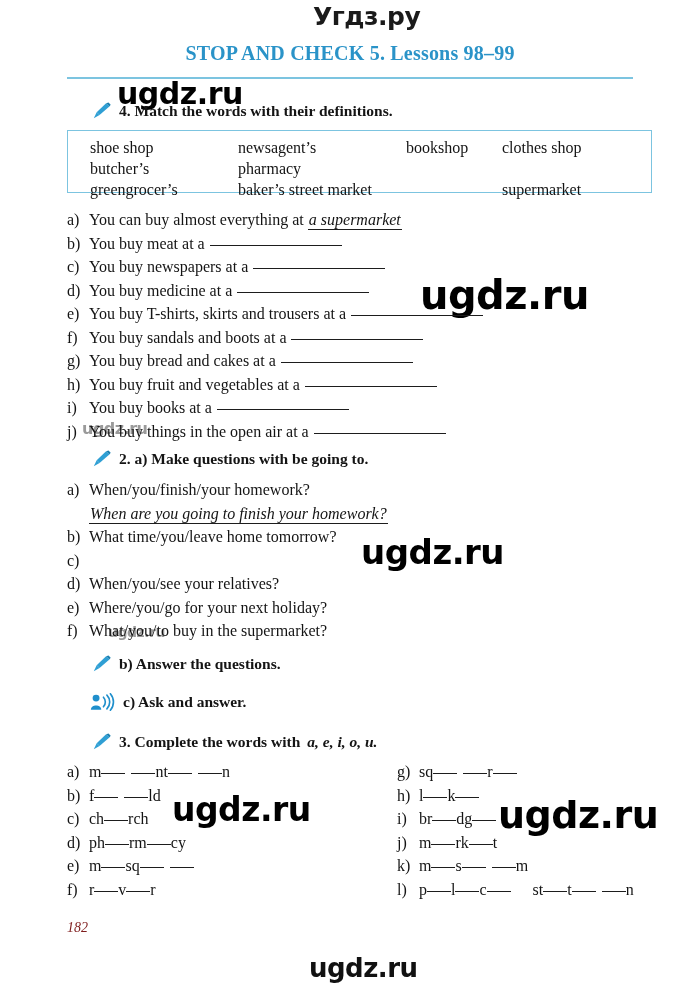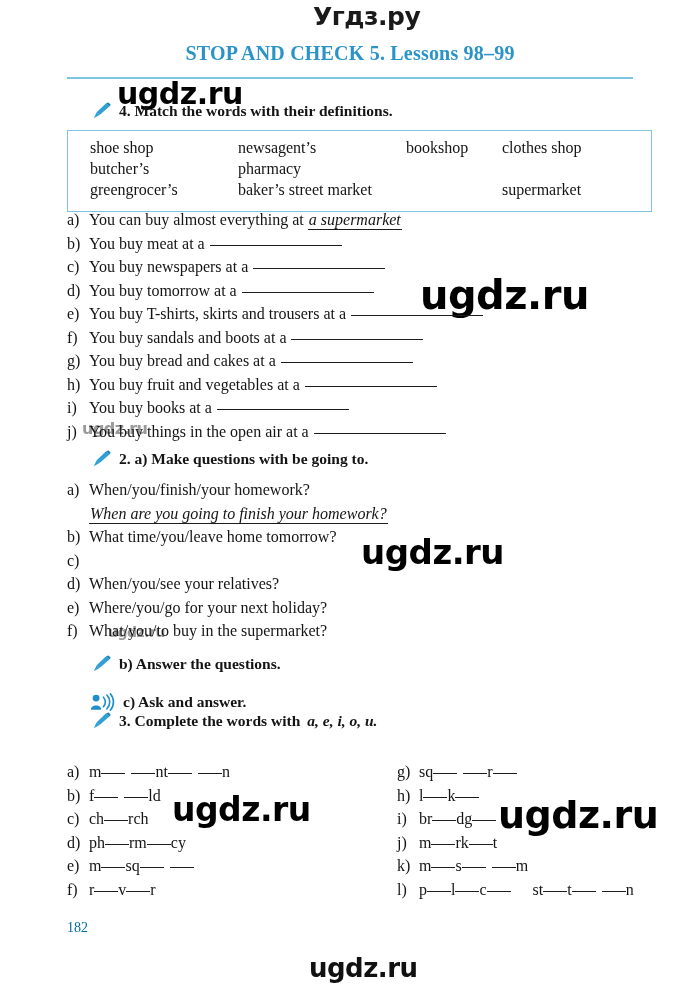--- a/index.html
+++ b/index.html
@@ -105,21 +105,21 @@
     flex: 0 0 auto;
     display: block;
   }
 
   
   .wordbox {
     position: absolute;
     left: 47px;
     top: 130px;
     width: 585px;
-    height: 82px;
+    height: 63px;
     border: 1.5px solid #7cc4e0;
     box-sizing: border-box;
   }
   .wordbox-inner {
     position: absolute;
     left: 22px;
     top: 6px;
     right: 6px;
   }
   .wordbox-row {
@@ -199,21 +199,22 @@
   }
   .sp { display: inline-block; width: 6px; }
   .wsp { display: inline-block; width: 22px; }
 
   
   .page-number {
     position: absolute;
     left: 47px;
     top: 920px;
     font-size: 14px;
-    color: #0369a1;
+    color: #7f1d1d;
+    font-style: italic;
   }
 </style>
 </head>
 <body>
 
 <div class="page">
 
   <div class="wm wm-top">Угдз.ру</div>
   <div class="wm wm-big" style="left:97px; top:76px; font-size:30px;">ugdz.ru</div>
   <div class="wm wm-big" style="left:400px; top:272px;">ugdz.ru</div>
@@ -263,21 +264,21 @@
       <span class="stem">You buy meat at a</span>
       <span class="blank" style="width:132px;"></span>
     </div>
     <div class="row">
       <span class="marker">c)</span>
       <span class="stem">You buy newspapers at a</span>
       <span class="blank" style="width:132px;"></span>
     </div>
     <div class="row">
       <span class="marker">d)</span>
-      <span class="stem">You buy tomorrow at a</span>
+      <span class="stem">You buy medicine at a</span>
       <span class="blank" style="width:132px;"></span>
     </div>
     <div class="row">
       <span class="marker">e)</span>
       <span class="stem">You buy T-shirts, skirts and trousers at a</span>
       <span class="blank" style="width:132px;"></span>
     </div>
     <div class="row">
       <span class="marker">f)</span>
       <span class="stem">You buy sandals and boots at a</span>
@@ -357,21 +358,21 @@
     <svg class="icon-speak" viewBox="0 0 30 20">
       <circle cx="7" cy="5.5" r="4" fill="#1f8fcc"></circle>
       <path d="M1 19 C1 12.5 13 12.5 13 19 Z" fill="#1f8fcc"></path>
       <path d="M15.5 4.5 A8 8 0 0 1 15.5 15.5" stroke="#1f8fcc" stroke-width="1.9" fill="none" stroke-linecap="round"></path>
       <path d="M19.5 2 A11.5 11.5 0 0 1 19.5 18" stroke="#1f8fcc" stroke-width="1.9" fill="none" stroke-linecap="round"></path>
       <path d="M23.5 0.5 A14.5 14.5 0 0 1 23.5 19.5" stroke="#1f8fcc" stroke-width="1.9" fill="none" stroke-linecap="round"></path>
     </svg>
     <span class="task-text">c) Ask and answer.</span>
   </div>
 
-  <div class="task-head" style="left:72px; top:712px;">
+  <div class="task-head" style="left:72px; top:733px;">
     <svg class="icon-pen" viewBox="0 0 24 22">
       <polygon points="2,20 5.5,12.5 9,16" fill="#2f9fd4"></polygon>
       <polygon points="5.5,12.5 17,1.5 21,5.5 9,16" fill="#2f9fd4"></polygon>
       <polygon points="17,1.5 20,0.6 22.6,3.4 21,5.5" fill="#1b7fb0"></polygon>
     </svg>
     <span class="task-text">3. Complete the words with</span>
     <span class="task-text ital">a, e, i, o, u.</span>
   </div>
 
   <div class="ex3">

